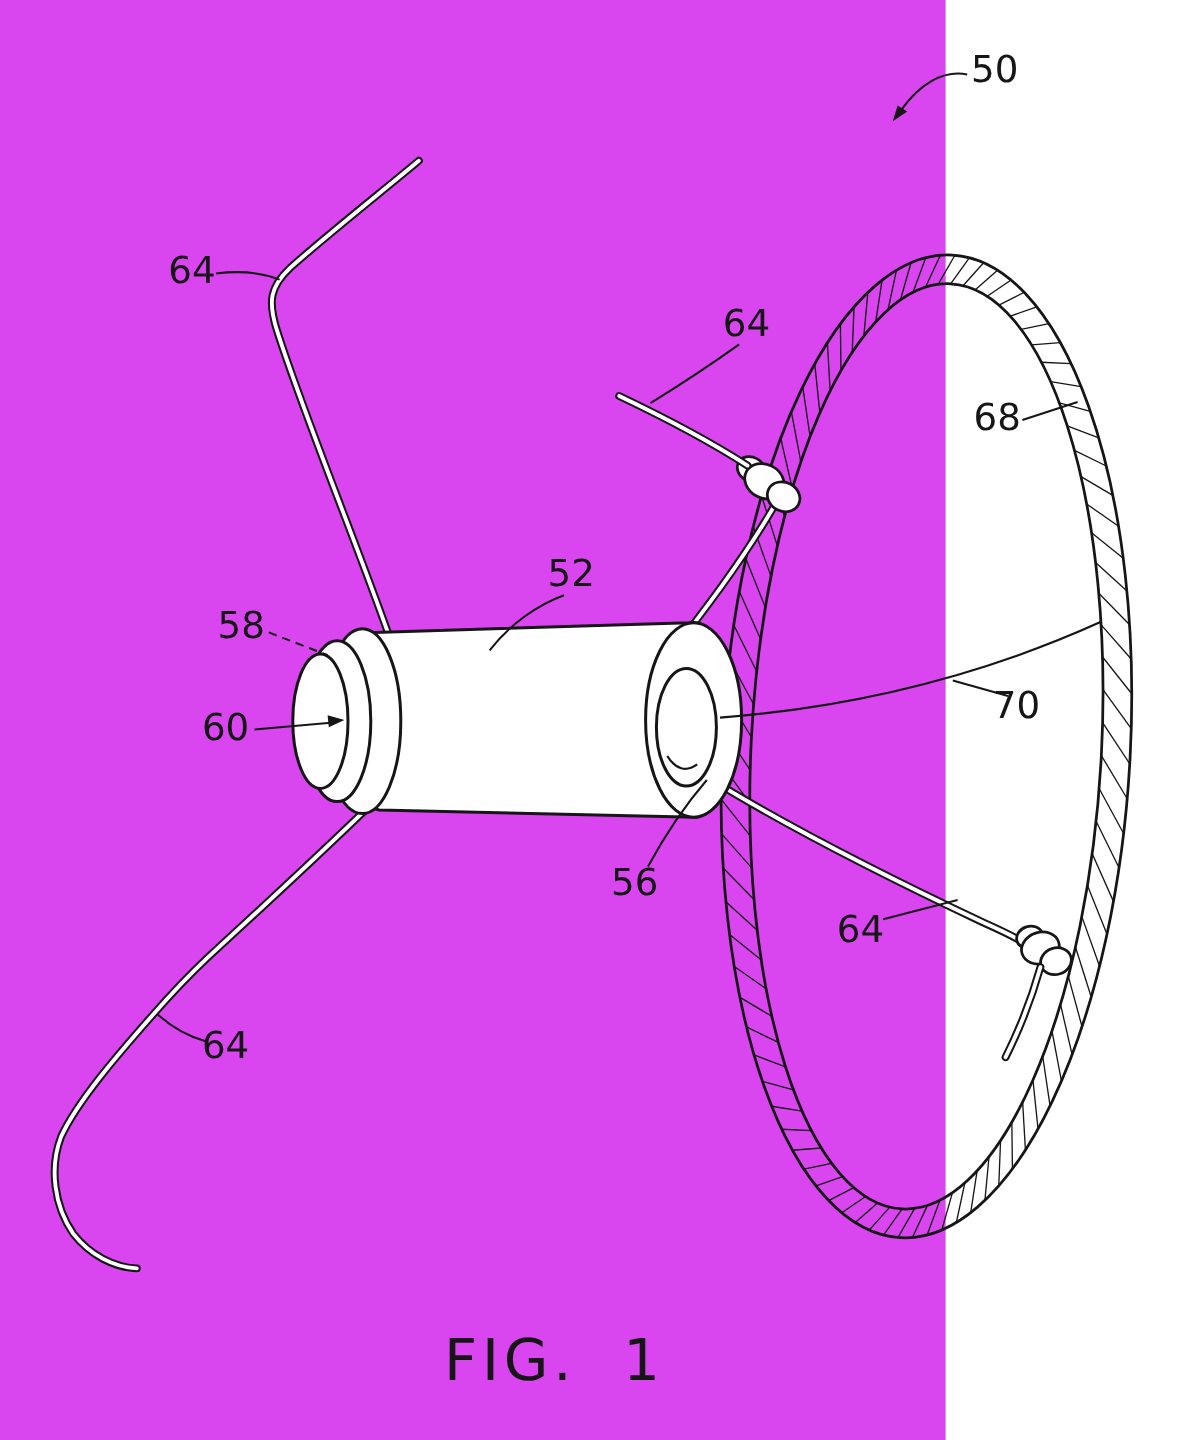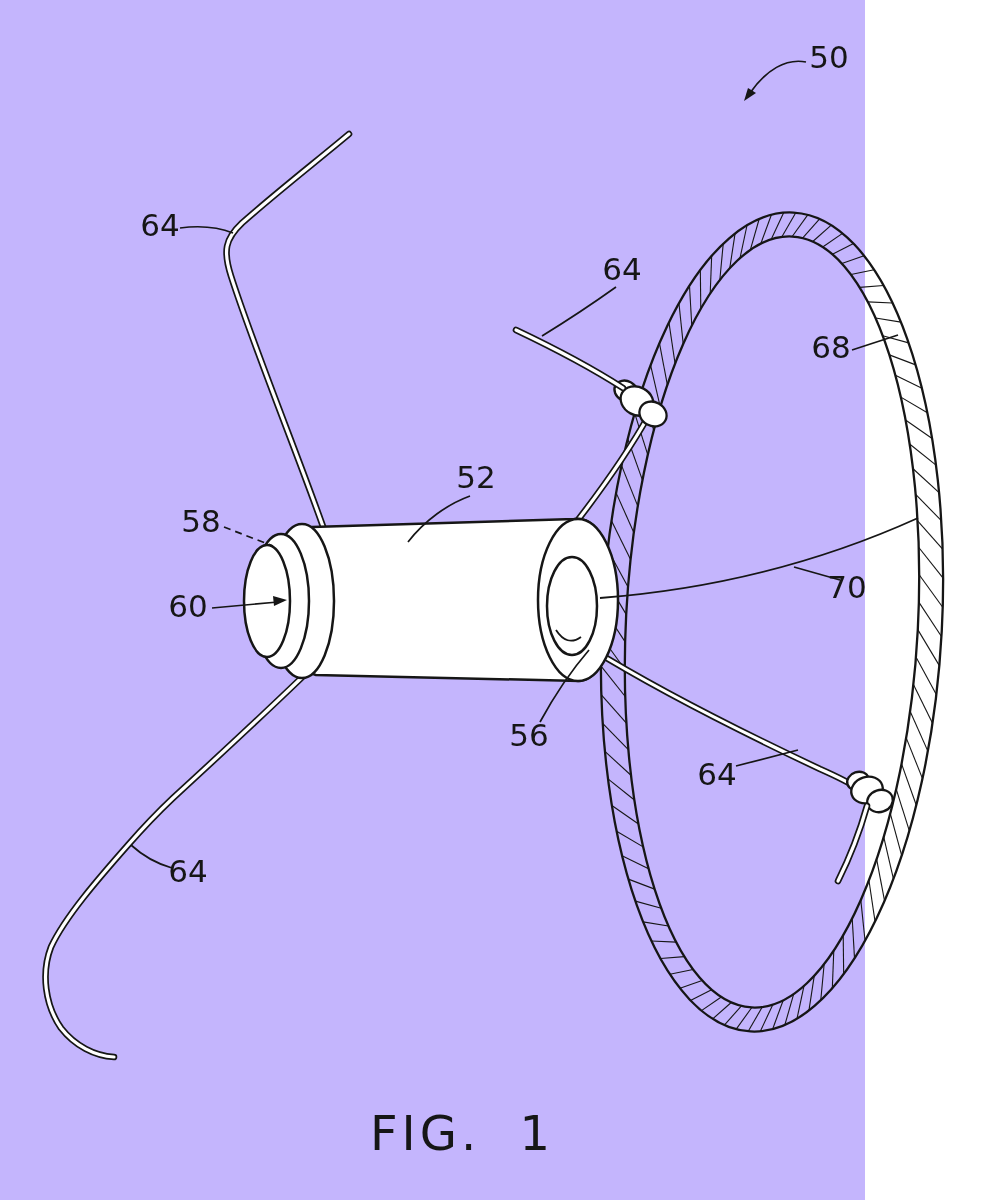--- a/index.html
+++ b/index.html
@@ -4,21 +4,21 @@
 <style>
   html, body {
     margin: 0;
     padding: 0;
     background: #ffffff;
     width: 992px;
     height: 1200px;
     overflow: hidden;
     font-family: "DejaVu Sans", sans-serif;
   }
-  .page { width: 865px; height: 1200px; position: relative; background: #c4b5fd; }
+  .page { width: 788px; height: 1200px; position: relative; background: #d946ef; }
   svg { display: block; }
 
   .edge      { fill: none; stroke: #161616; stroke-width: 2.3; }
   .thin      { fill: none; stroke: #161616; stroke-width: 1.8; }
   .hatch line{ stroke: #161616; stroke-width: 1.1; }
   .wire-out  { fill: none; stroke: #161616; stroke-width: 6.6; stroke-linecap: round; }
   .wire-in   { fill: none; stroke: #ffffff; stroke-width: 3.2; stroke-linecap: round; }
   .coil      { fill: #ffffff; stroke: #161616; stroke-width: 2.3; }
   .solid     { fill: #ffffff; stroke: #161616; stroke-width: 2.5; }
   .leader    { fill: none; stroke: #161616; stroke-width: 1.7; }

